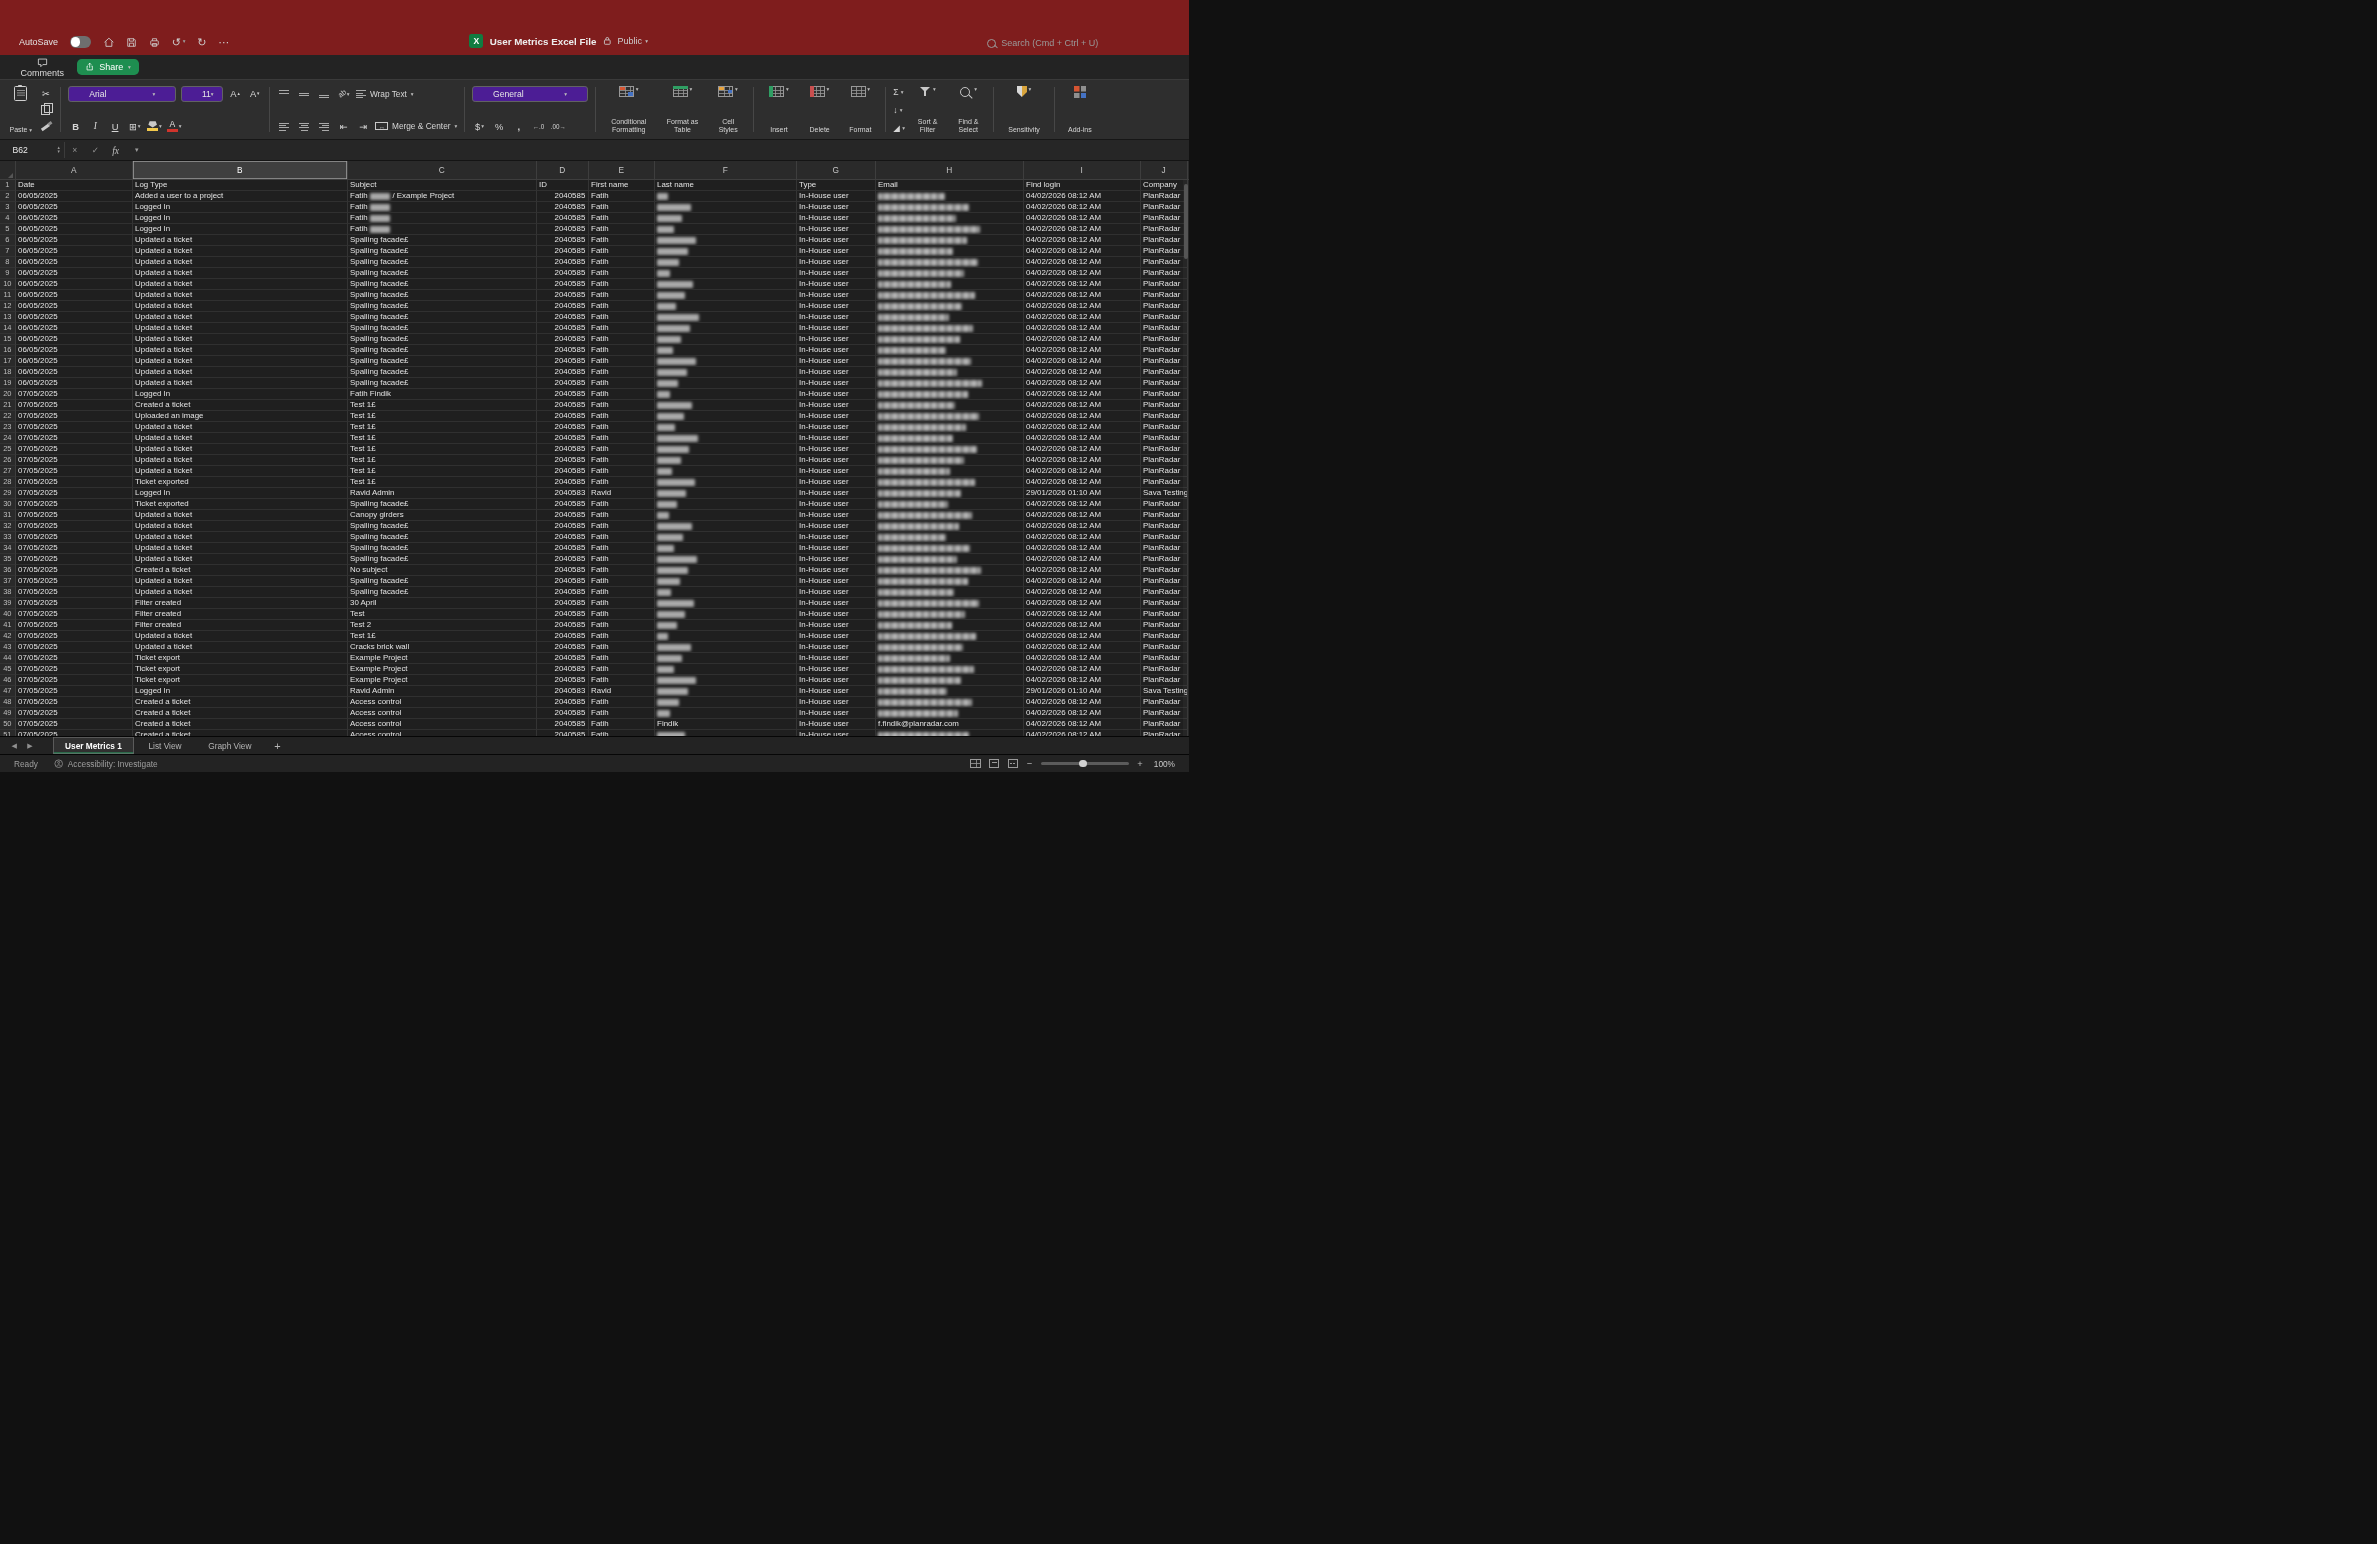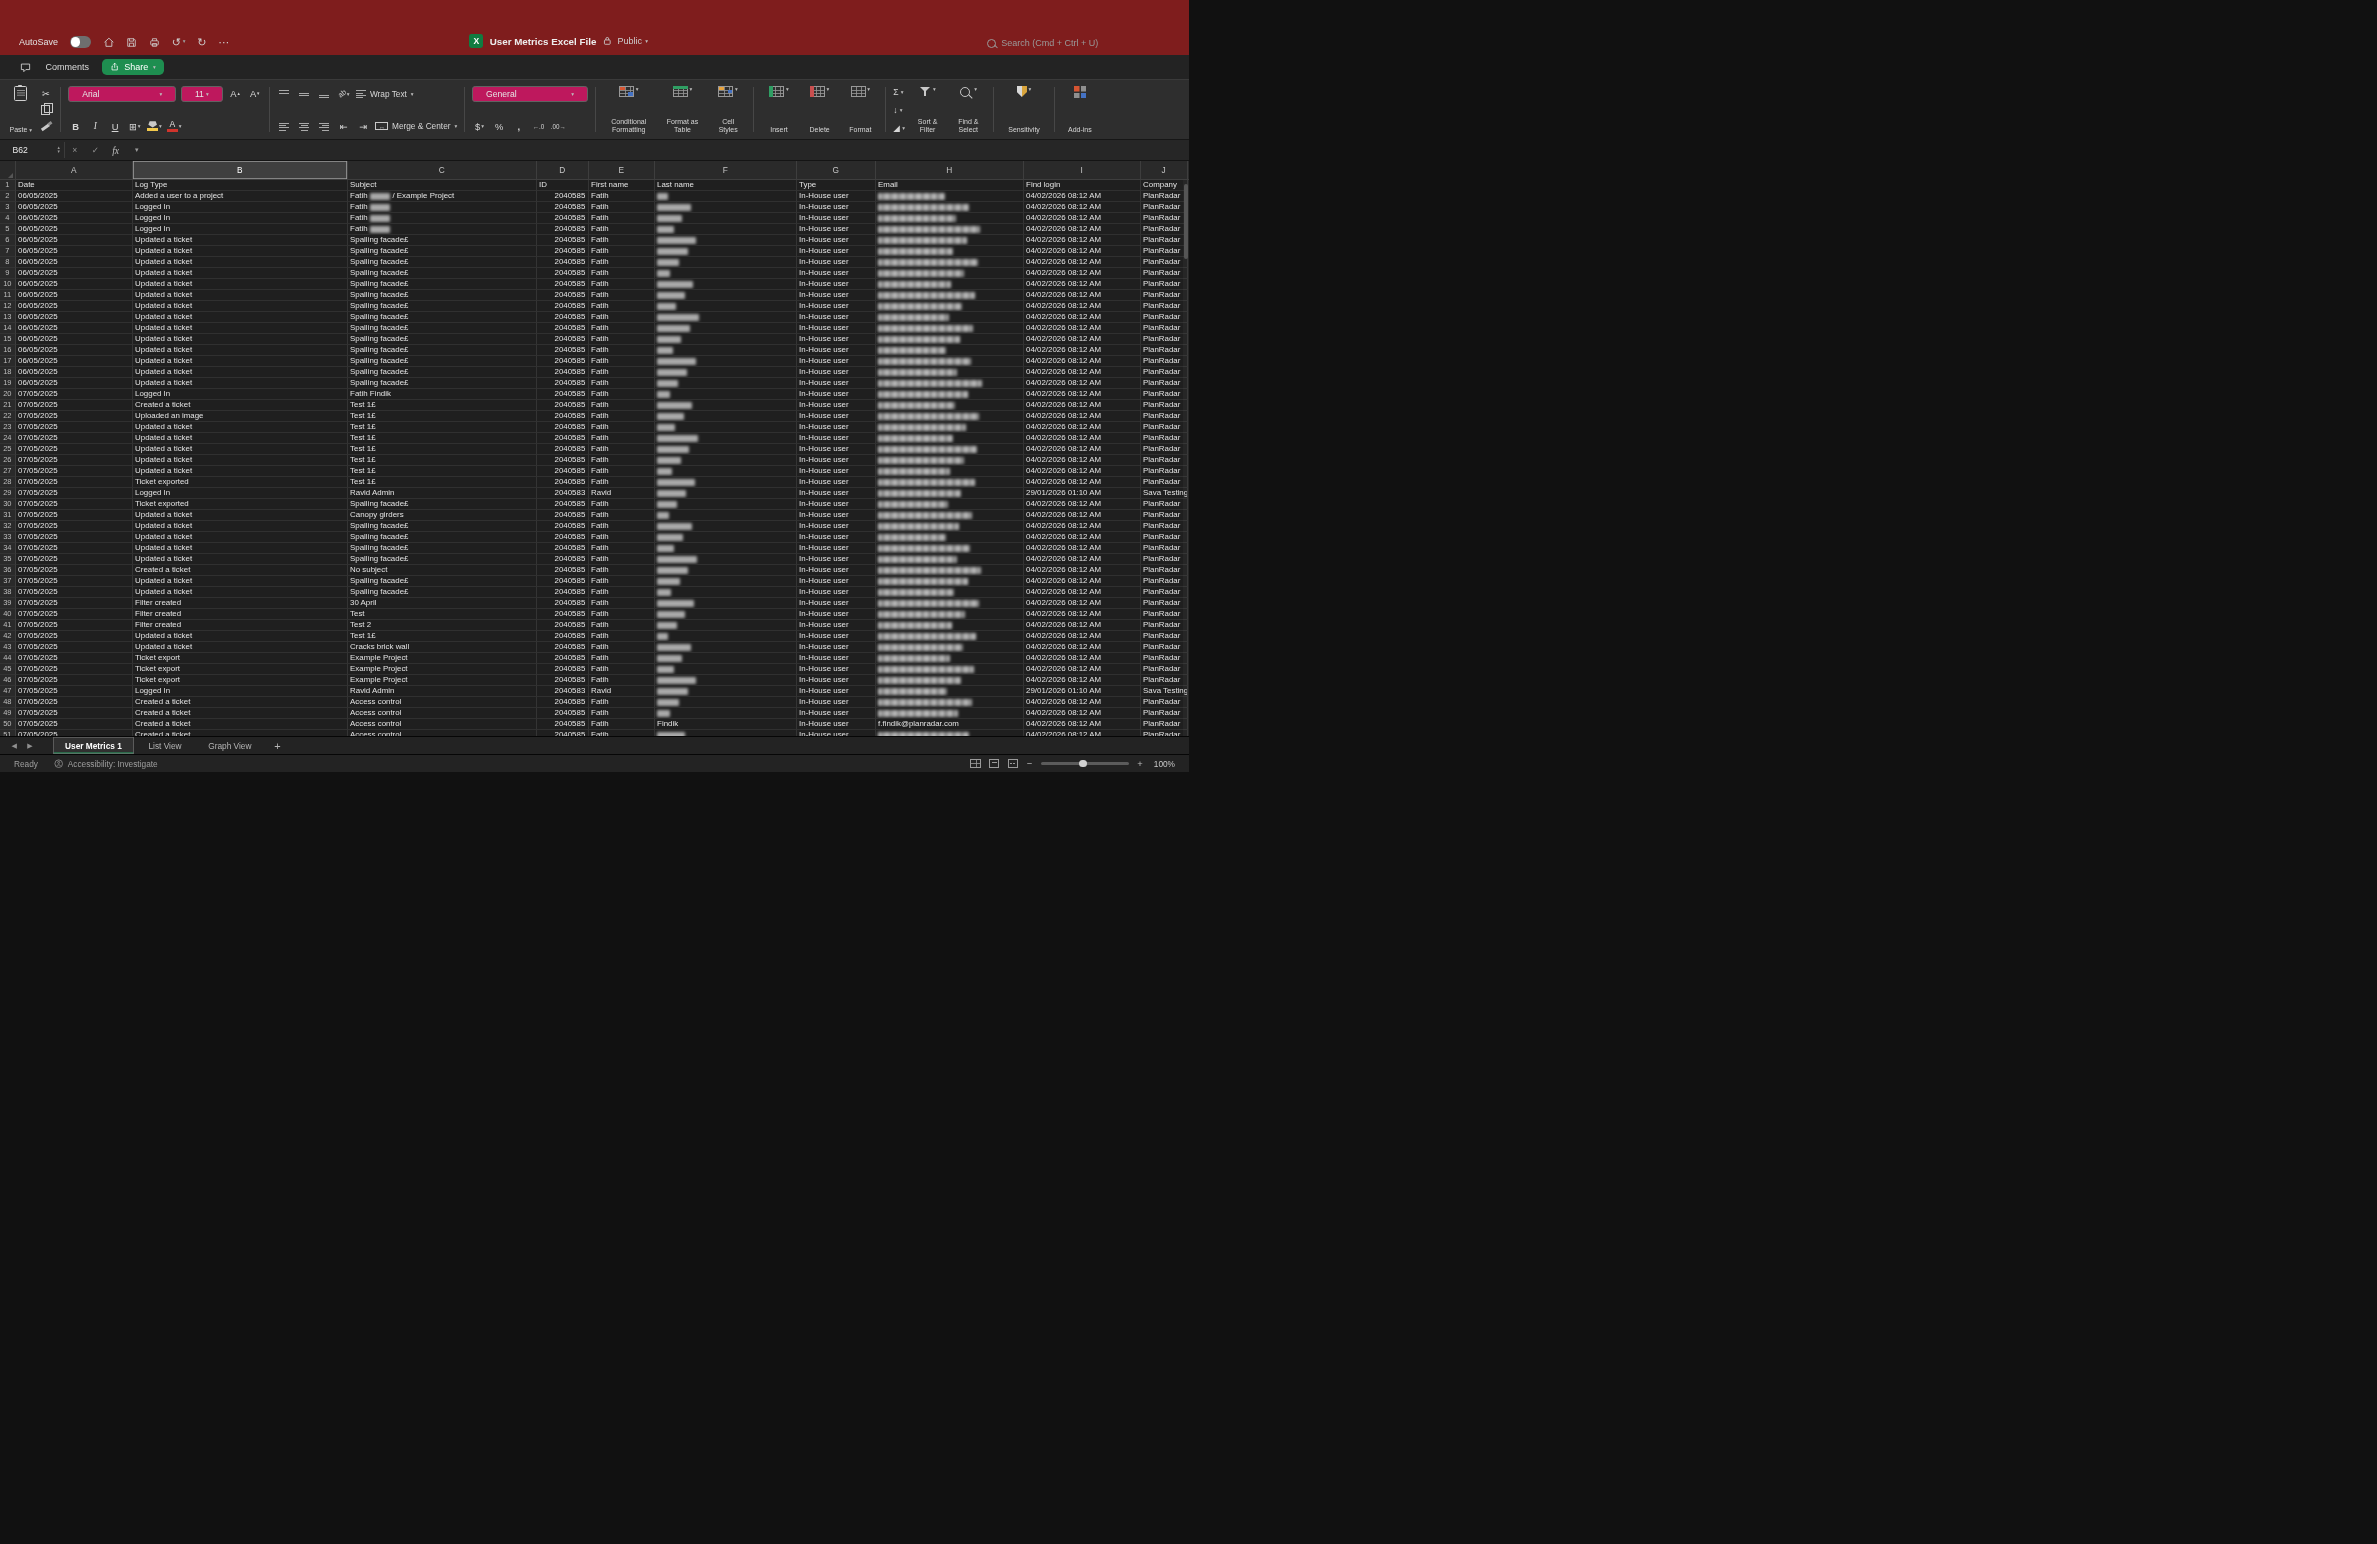--- a/index.html
+++ b/index.html
@@ -21,30 +21,30 @@
   .magq{width:7px;height:7px;border:1.2px solid #9a9a9a;border-radius:50%;position:relative;display:inline-block;}
   .magq::after{content:"";position:absolute;width:3.9px;height:1.2px;background:#9a9a9a;transform:rotate(45deg);right:-3.1px;bottom:-0.8px;}
   .search-text{color:#9a9a9a;font-size:9px;}
 
   
   .tabrow{height:24.4px;display:flex;align-items:center;padding:0 11px 0 20.4px;background:#232323;box-sizing:border-box;}
   .rtabs{display:flex;gap:21px;align-items:center;flex:1;}
   .rtab{color:#c4c4c4;font-size:9px;padding:4.7px 0.8px 5.5px;position:relative;white-space:nowrap;}
   .rtab.active{color:#fff;font-weight:700;}
   .rtab.active::after{content:"";position:absolute;left:0;right:0;bottom:0;height:1.6px;background:#d9d9d9;border-radius:0.8px;}
-  .comments{display:flex;align-items:center;gap:14px;color:#dcdcdc;font-size:9px;margin-right:12.6px;}
+  .comments{display:flex;align-items:center;gap:0;color:#dcdcdc;font-size:9px;margin-right:12.6px;flex-direction:column;}
   .share{display:flex;align-items:center;gap:4.7px;background:#1E8E50;color:#fff;font-size:9px;padding:3.1px 8.6px;border-radius:4.7px;}
 
   
   .ribbon{height:61px;background:#2e2e2e;border-top:0.8px solid #3a3a3a;border-bottom:0.8px solid #161616;display:flex;align-items:stretch;padding:3.1px 7.9px;gap:7px;box-sizing:border-box;}
   .sep{width:0.8px;background:#474747;margin:3.9px 0;}
   .rg{display:flex;gap:4.7px;}
   .stack{flex-direction:column;justify-content:space-between;padding:2.4px 0;}
   .rrow{display:flex;align-items:center;gap:4.7px;}
-  .combo{height:15.7px;background:#be185d;border:0.8px solid #626262;border-radius:3.1px;display:flex;align-items:center;justify-content:space-between;padding:0 13px;color:#e6e6e6;font-size:8.6px;box-sizing:border-box;}
+  .combo{height:15.7px;background:#4c1d95;border:0.8px solid #626262;border-radius:3.1px;display:flex;align-items:center;justify-content:space-between;padding:0 20px;color:#e6e6e6;font-size:8.6px;box-sizing:border-box;}
   .w140{width:108px;}.w56{width:42px;}.w150{width:116px;}
   .ib{min-width:15px;height:15.7px;display:inline-flex;align-items:center;justify-content:center;color:#d6d6d6;font-size:9.4px;gap:0.8px;}
   .chev{font-size:5.5px;color:#bdbdbd;}
   .bld{font-weight:700;}.itl{font-style:italic;font-family:"Liberation Serif",serif;}.und{text-decoration:underline;}
   .sup{font-size:4.7px;vertical-align:top;}
   .bigbtn{display:flex;flex-direction:column;align-items:center;justify-content:space-between;color:#d6d6d6;padding:2.4px 1.6px;box-sizing:border-box;}
   .bl{font-size:7px;line-height:1.12;text-align:center;color:#d6d6d6;}
   .icchev{display:flex;align-items:flex-start;gap:1.6px;}
   .w64{width:52px;}.w58{width:46px;}.w44{width:36px;}
   .minicol{display:flex;flex-direction:column;justify-content:space-between;padding:2.4px 0;}

